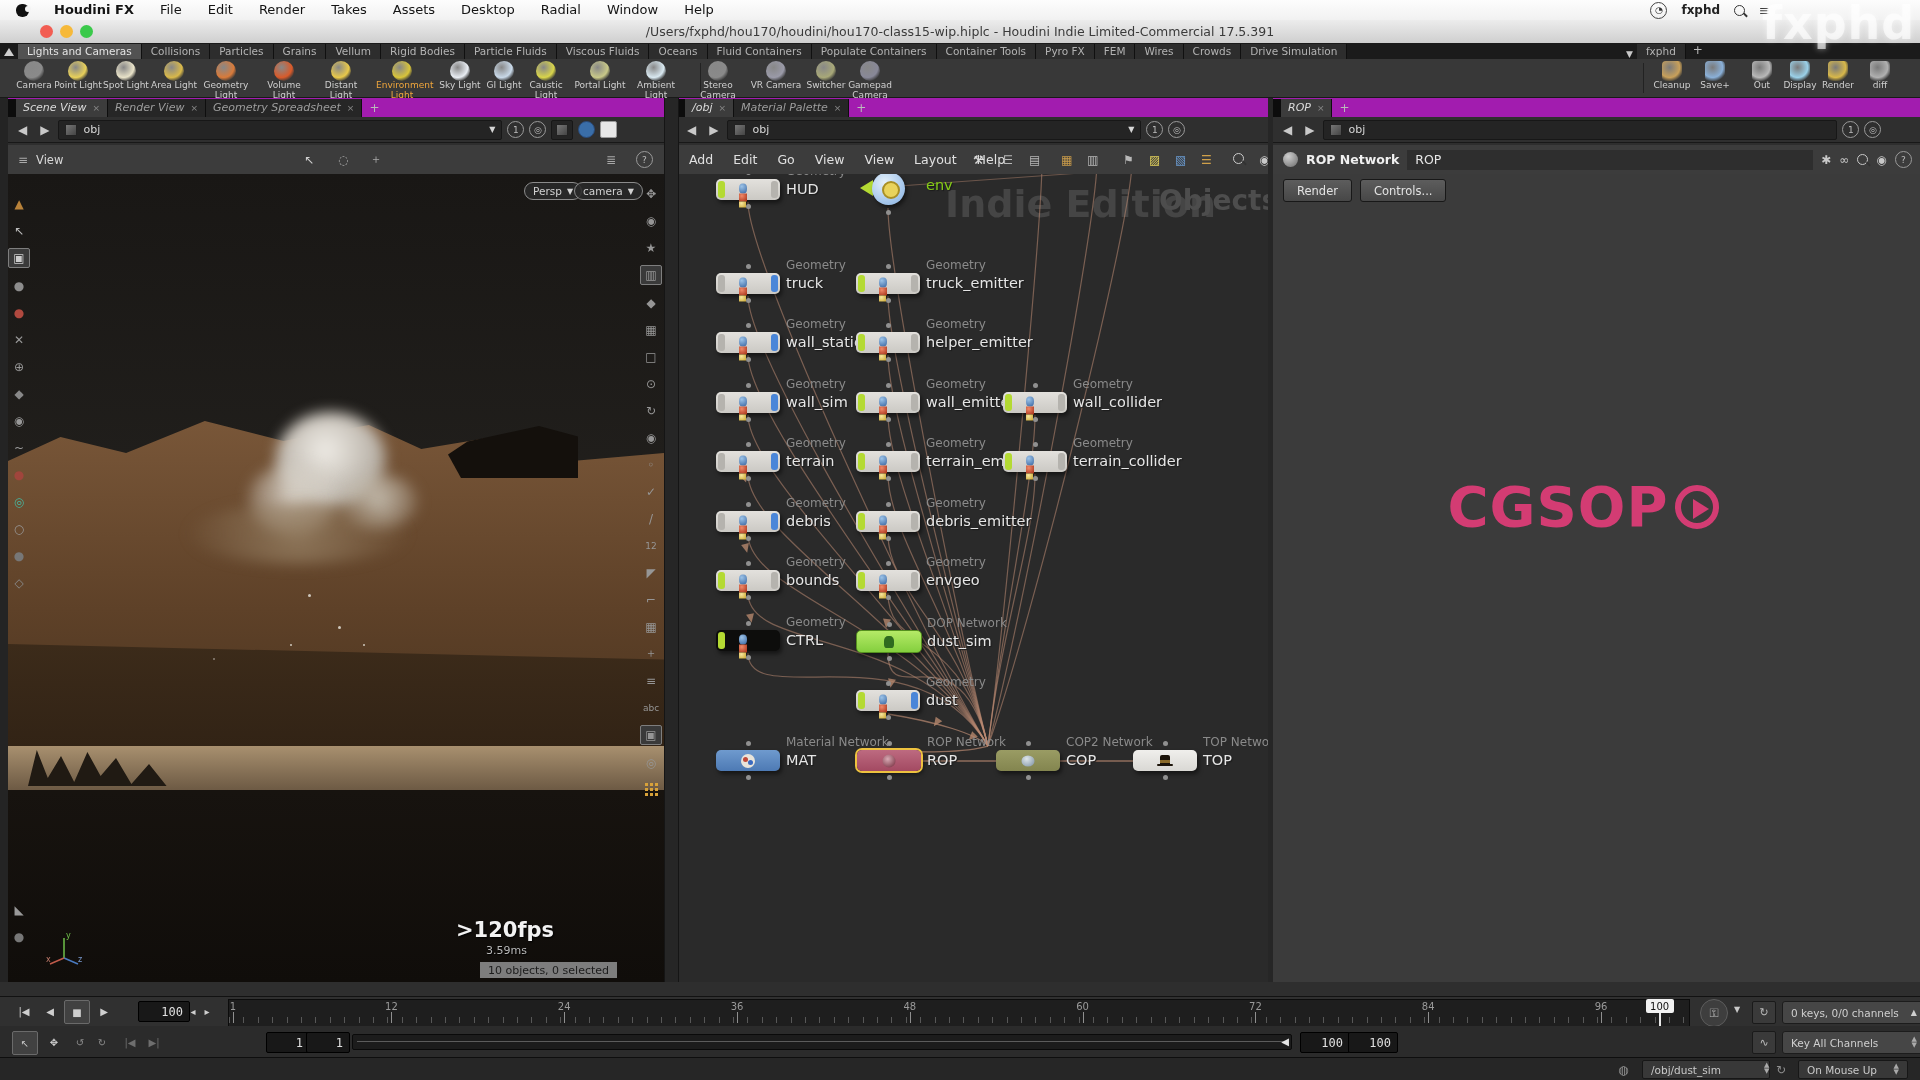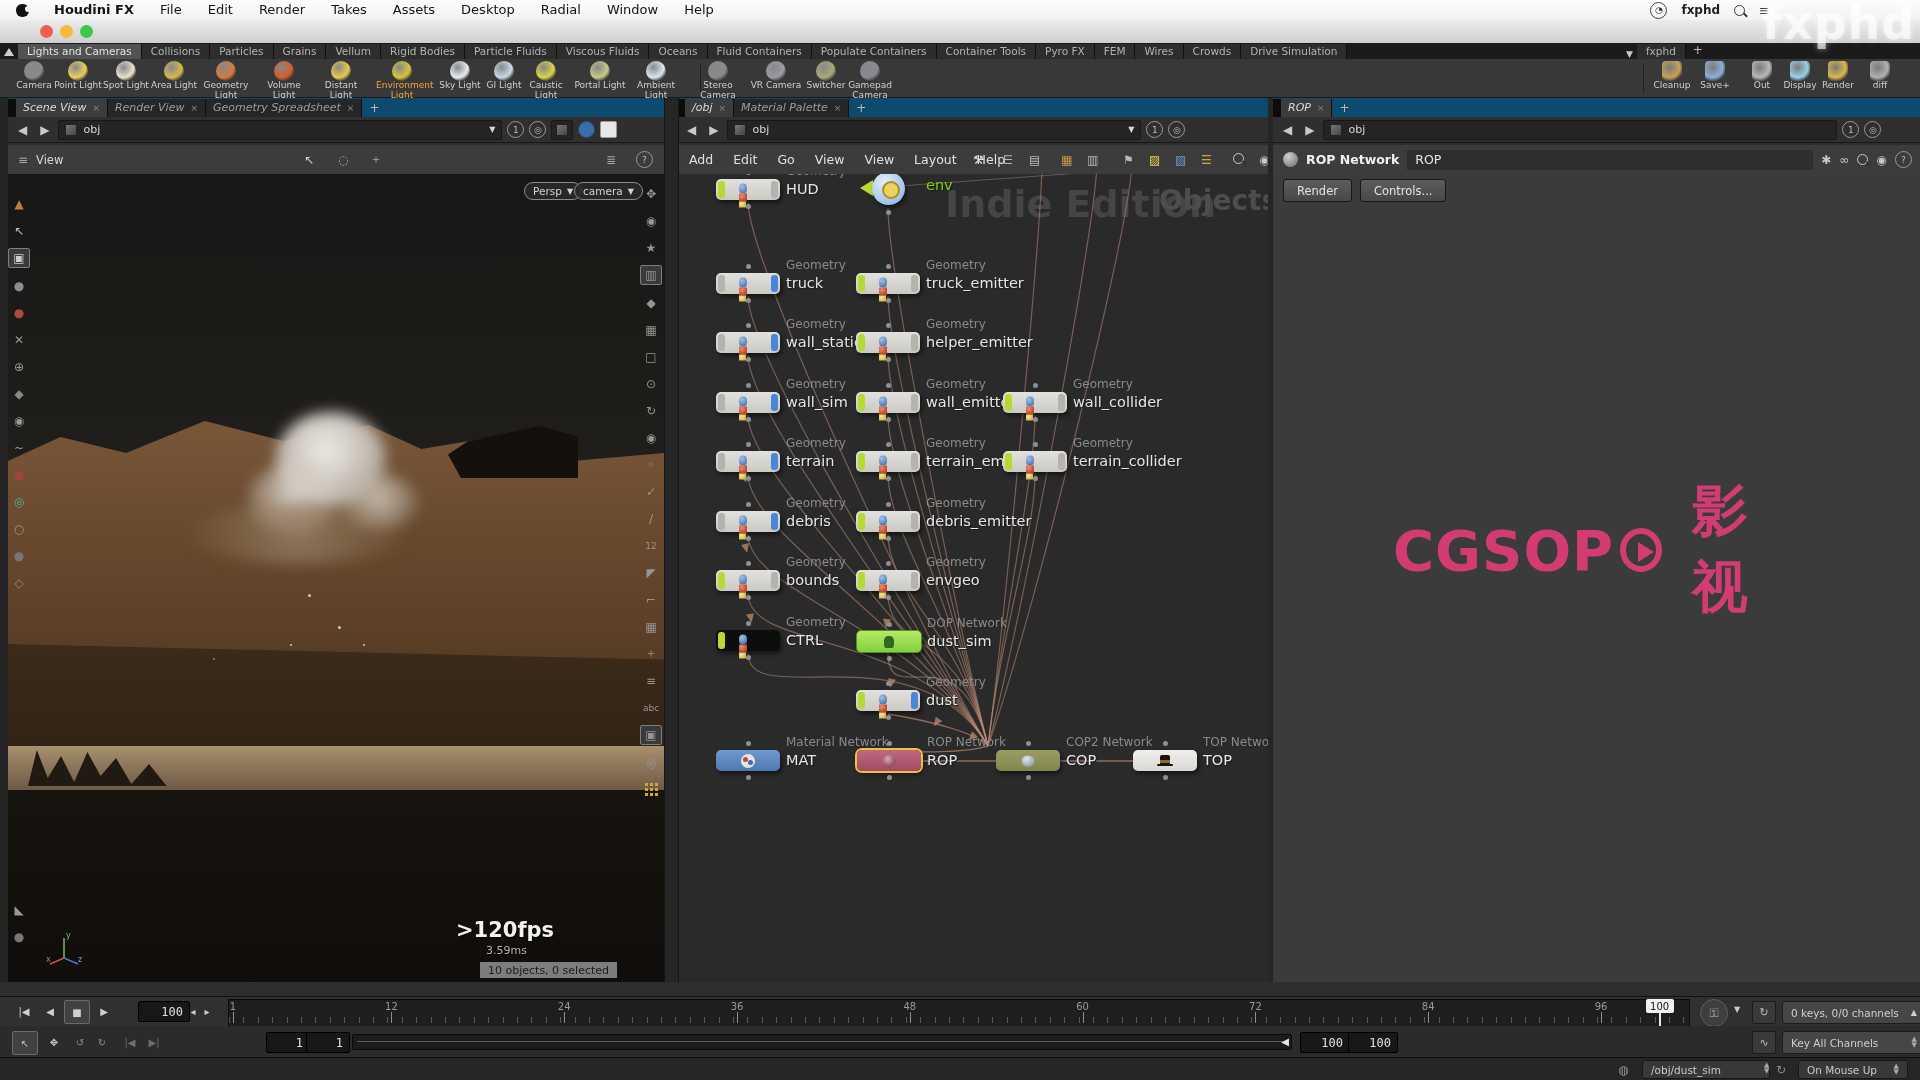--- a/index.html
+++ b/index.html
@@ -37,21 +37,21 @@
                   border-bottom:8px solid #cfcfcf;margin:0 4px 3px 4px;}
   #shelftabs-right{position:absolute;left:1622px;top:43px;height:16px;display:flex;align-items:flex-end;}
   #shelftools{left:0;top:59px;width:1920px;height:38px;background:#383838;border-bottom:1px solid #191919;}
   .shelf-tool{position:absolute;top:1px;width:52px;text-align:center;}
   .shelf-tool .ic{width:20px;height:20px;margin:1px auto 0;border-radius:50%;}
   .shelf-tool .lb{font-size:9px;line-height:1.1;color:#cfcfcf;white-space:pre-line;}
   .shelf-tool .lb.hl{color:#f0a63c;}
   .shelf-div{position:absolute;top:4px;width:1px;height:30px;background:#222;}
 
   
-  .tabrow{top:98px;height:19px;background:#0c4a6e;display:flex;align-items:flex-end;}
+  .tabrow{top:98px;height:19px;background:#a21caf;display:flex;align-items:flex-end;}
   .ptab{font-style:italic;font-size:11px;line-height:18px;padding:0 7px;background:#262626;color:#9d9d9d;
         border-right:1px solid #0e0e0e;white-space:nowrap;display:flex;gap:6px;align-items:center;}
   .ptab.active{background:#3c3c3c;color:#dcdcdc;}
   .ptab .x{font-style:normal;font-size:9px;color:#888;}
   .plus{font-style:normal;font-size:12px;color:#bbb;padding:0 7px;line-height:18px;}
   .corner{width:8px;height:18px;background:#0c0c0c;}
 
   
   .pathrow{top:117px;height:26px;background:#2f2f2f;border-bottom:1px solid #181818;display:flex;align-items:center;gap:5px;}
   .nav{font-size:12px;color:#c9c9c9;padding:0 4px;}
@@ -184,20 +184,21 @@
       <b>fxphd</b>
       <span class="mag"></span>
       <span style="font-size:13px;color:#333;">≡</span>
     </span>
   </div>
 
   <div class="abs" id="titlebar">
     <span class="tl" style="left:40px;background:#f25d52;"></span>
     <span class="tl" style="left:60px;background:#f6b93a;"></span>
     <span class="tl" style="left:80px;background:#3ac94a;"></span>
+    <span class="title">/Users/fxphd/hou170/houdini/hou170-class15-wip.hiplc - Houdini Indie Limited-Commercial 17.5.391</span>
   </div>
   <div class="abs" id="wm-fxphd">fxphd</div>
 
   <div class="abs" id="shelftabs">
     <span class="tri"></span>
   <span class="shelf-tab active">Lights and Cameras</span>
       <span class="shelf-tab">Collisions</span>
       <span class="shelf-tab">Particles</span>
       <span class="shelf-tab">Grains</span>
       <span class="shelf-tab">Vellum</span>
@@ -797,21 +798,20 @@
 
   <div class="abs" id="params">
     <div style="position:absolute;left:10px;top:5px;display:flex;gap:8px;" id="param-buttons">
         <div class="pbtn">Render</div>
         <div class="pbtn">Controls...</div>
       </div>
     <div id="cgsop">
       <div class="l1">
           <span>CGSOP</span>
           <span class="play"></span>
-          <span>影视</span>
         </div>
     </div>
   </div>
 
   <div class="abs divider-v" style="left:664px;top:98px;width:13px;height:884px;background:#262626;border-left:1px solid #151515;border-right:1px solid #151515;"></div>
   <div class="abs divider-v" style="left:1268px;top:98px;width:5px;height:884px;background:#262626;"></div>
   <div class="abs" style="left:0;top:98px;width:8px;height:884px;background:#242424;"></div>
 
   <div class="abs" id="playbar1">
     <span class="tbtn" style="left:12px;">|◀</span>

